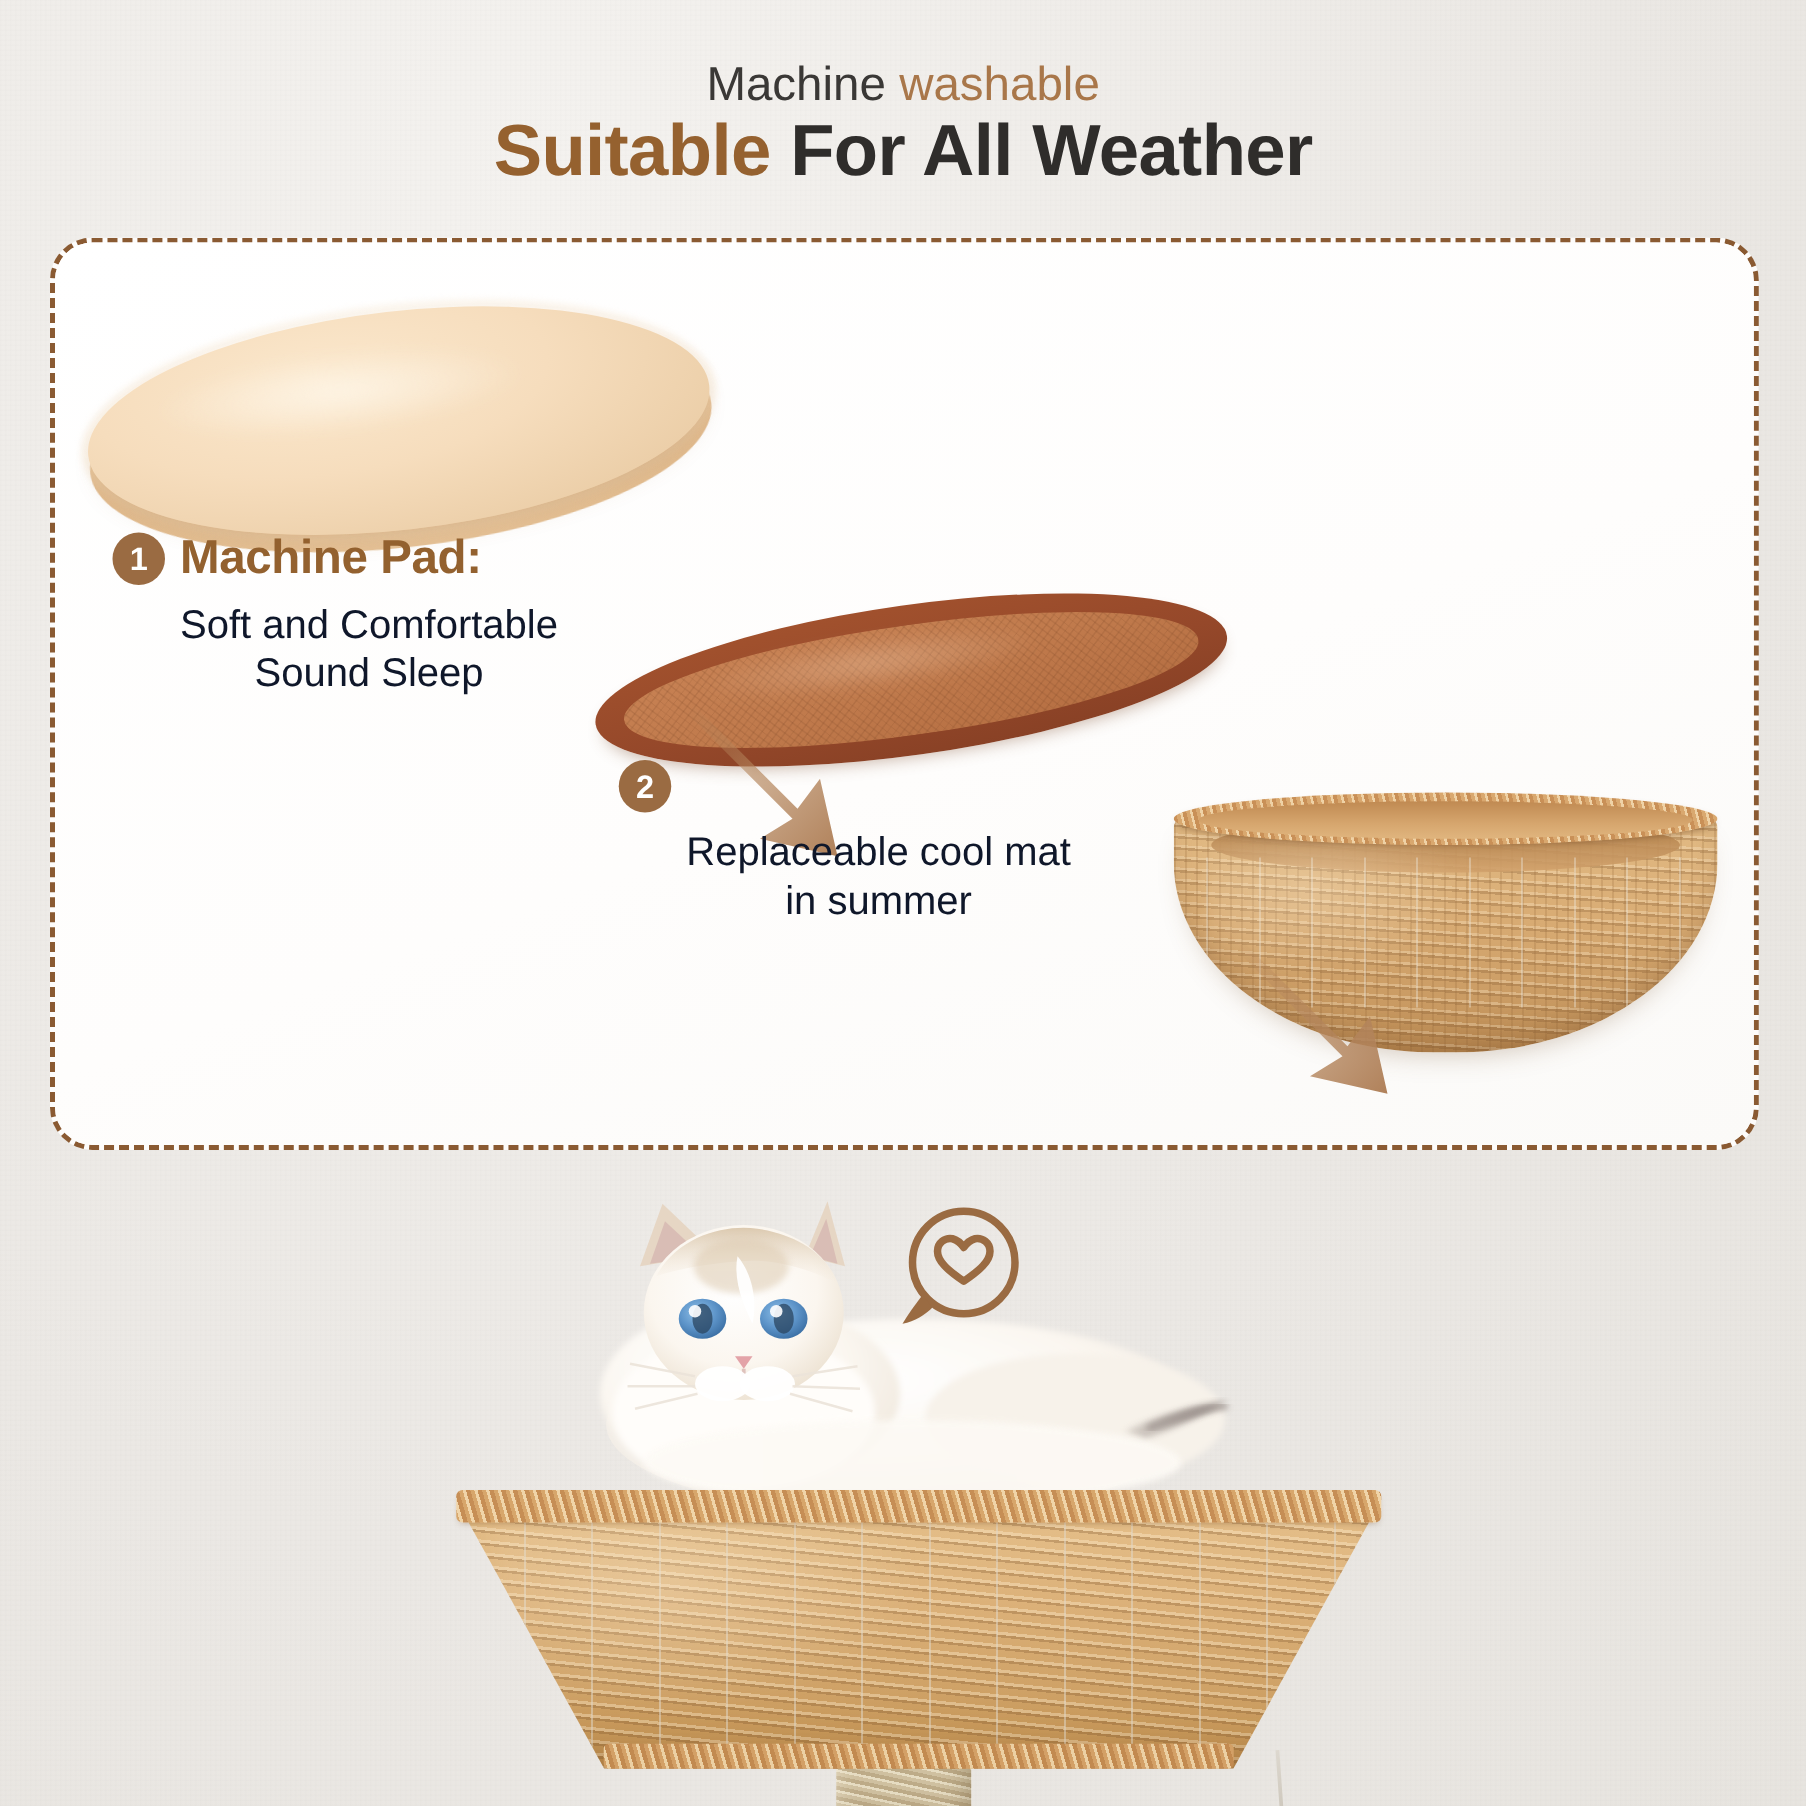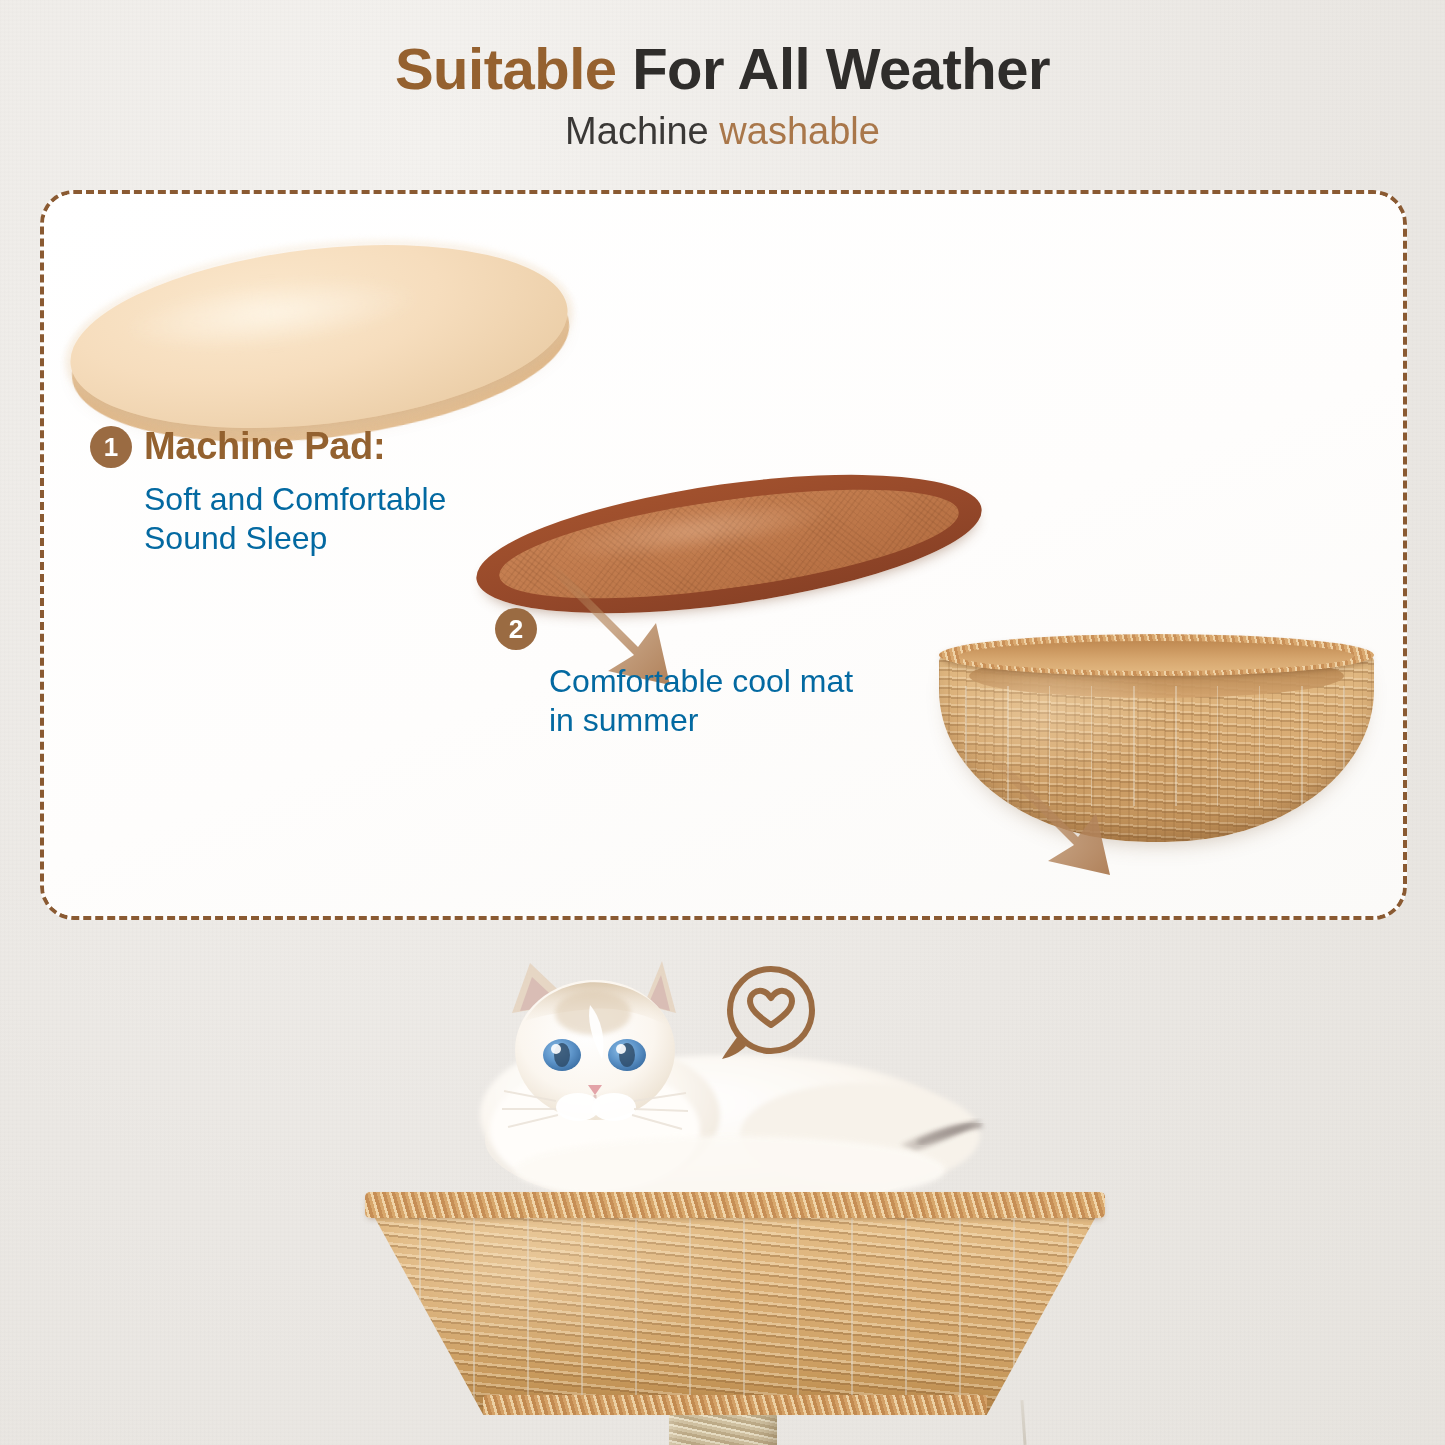--- a/index.html
+++ b/index.html
@@ -199,22 +199,23 @@
     font-size:26px; font-weight:bold;
     display:flex; align-items:center; justify-content:center;
     line-height:1; flex:0 0 auto;
   }
   .label-title{
     font-size:38px; font-weight:bold; color:#93612f;
     letter-spacing:-0.3px; white-space:nowrap;
   }
   .label-body{
     margin-top:12px; margin-left:54px;
-    font-size:32px; line-height:1.22; color:#0369a1;
+    font-size:32px; line-height:1.22; color:#0f172a;
     white-space:pre-line;
+    text-align:center;
   }
 
   
   #speech-bubble{
     position:absolute; left:712px; top:962px;
     width:110px; height:108px; z-index:6;
   }
 
   
   #cat-scene{
@@ -273,25 +274,25 @@
     transform:rotate(-4deg);
   }
 </style>
 </head>
 <body>
 
 <div id="bg-texture"></div>
 <div id="bg-noise"></div>
 
 <div id="header">
+  <div id="subhead">
+    <span class="sub-dark">Machine </span><span class="sub-accent">washable</span>
+  </div>
   <div id="headline">
     <span class="hl-accent">Suitable</span><span class="hl-dark"> For All Weather</span>
-  </div>
-  <div id="subhead">
-    <span class="sub-dark">Machine </span><span class="sub-accent">washable</span>
   </div>
 </div>
 
 <div id="exploded-card">
   <div id="card-inner-fill">
 
     <div id="cotton-pad">
       <div class="pad-fuzz"></div>
       <div class="pad-rim"></div>
       <div class="pad-body"></div>
@@ -345,21 +346,21 @@
     <div class="label-title">Machine Pad:</div>
   </div>
   <div class="label-body">Soft and Comfortable
 Sound Sleep</div>
 </div>
 
 <div class="label-block" id="label-2">
   <div class="label-head">
     <div class="badge">2</div>
   </div>
-  <div class="label-body">Comfortable cool mat
+  <div class="label-body">Replaceable cool mat
 in summer</div>
 </div>
 
 <svg id="speech-bubble" viewBox="0 0 110 108">
   <circle cx="59" cy="48" r="41" fill="none" stroke="#9a6b42" stroke-width="6"></circle>
   <path d="M26 74 C20 82 14 90 10 97 C20 95 28 90 34 84 Z" fill="#9a6b42"></path>
   <path d="M59 63 C46 54 38 47 38 39 C38 32 44 28 50 29 C54 30 57 33 59 36
            C61 33 64 30 68 29 C74 28 80 32 80 39 C80 47 72 54 59 63 Z" fill="none" stroke="#9a6b42" stroke-width="6" stroke-linejoin="round"></path>
 </svg>
 

